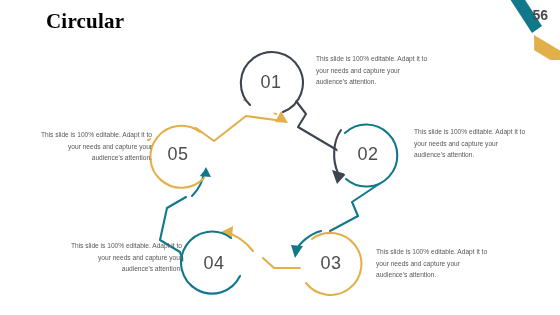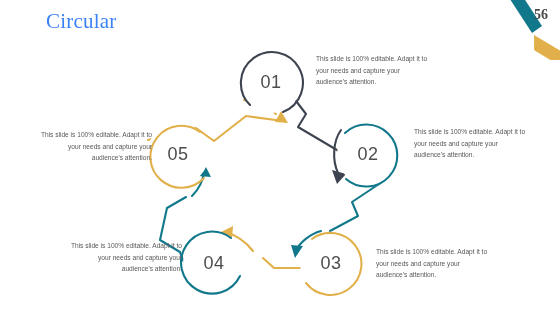--- a/index.html
+++ b/index.html
@@ -10,27 +10,27 @@
   }
   .slide{
     position:absolute;inset:0;width:560px;height:315px;
     background:#ffffff;overflow:hidden;
   }
 
   
   .title{
     position:absolute;left:46px;top:6px;
     font-family:"Liberation Serif", serif;
-    font-size:21px;font-weight:400;color:#3b82f6;
+    font-size:21px;font-weight:700;color:#000000;
     letter-spacing:0.2px;line-height:30px;
     white-space:nowrap;
   }
   .page-num{
     position:absolute;right:12px;top:6px;
-    font-family:Liberation Serif, serif;
+    font-family:Liberation Sans, sans-serif;
     font-size:14px;font-weight:bold;color:#4a4a4a;
     line-height:18px;
   }
   .corner-deco{
     position:absolute;right:0;top:0;width:100px;height:60px;
     pointer-events:none;
   }
 
   
   .diagram{

